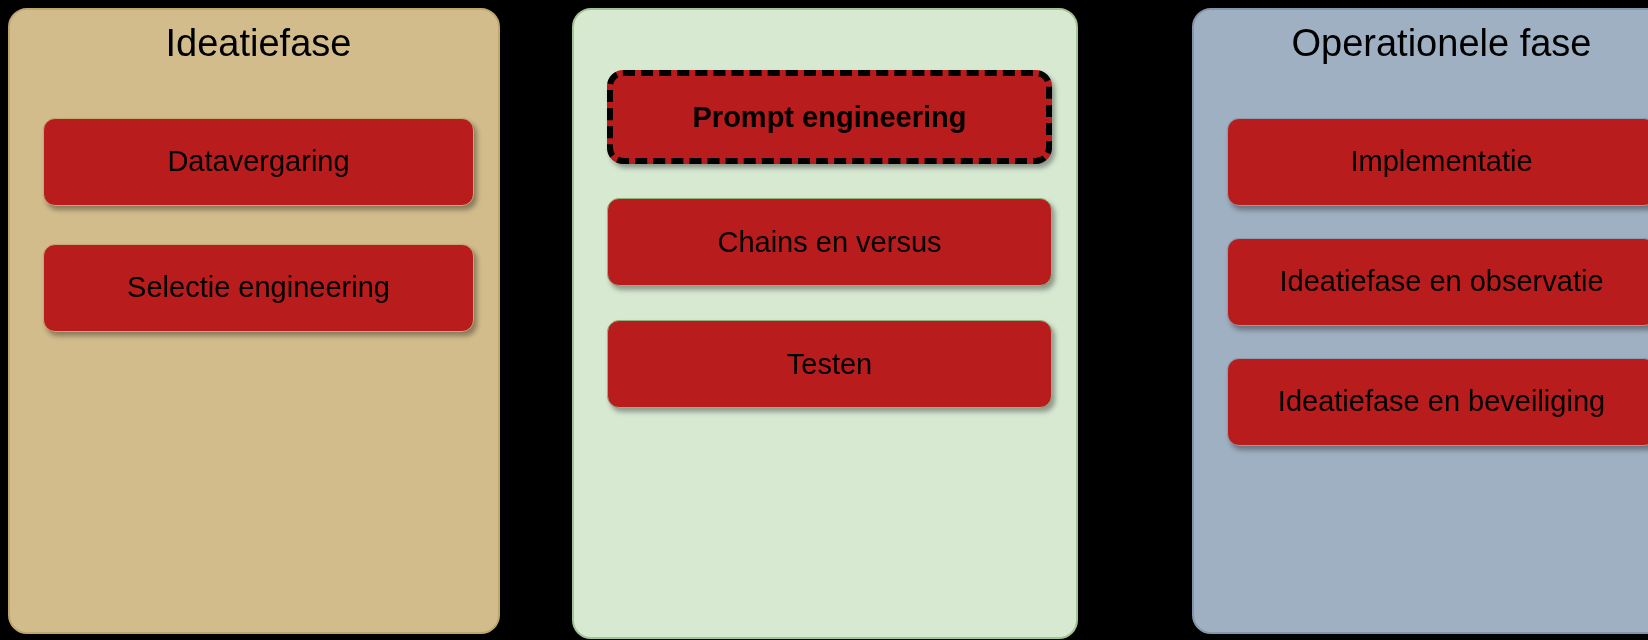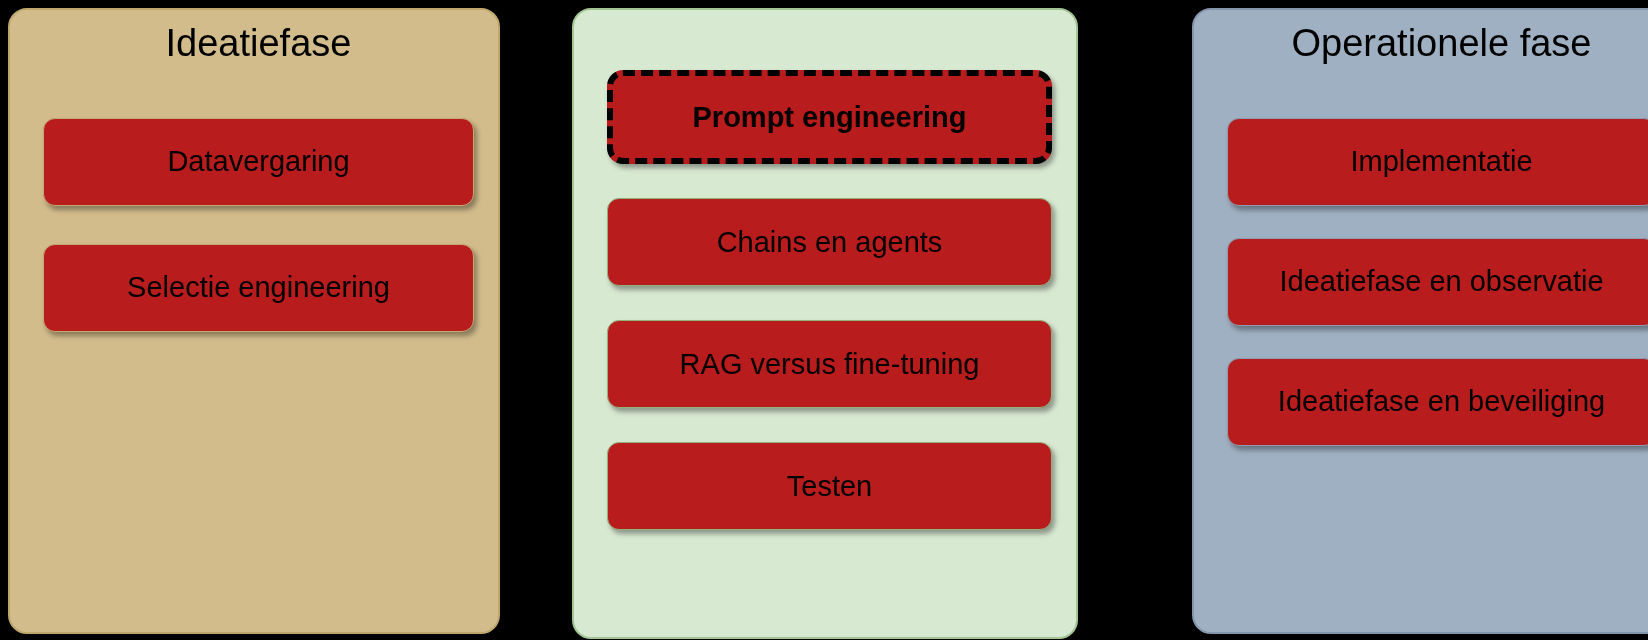--- a/index.html
+++ b/index.html
@@ -107,24 +107,21 @@
       </div>
     </div>
   </section>
 
   <section class="panel panel-ontwikkel">
     <div class="boxes">
       <div class="node highlighted">
         <span>Prompt engineering</span>
       </div>
       <div class="node">
-        <span>Chains en agents</span>
-      </div>
-      <div class="node">
-        <span>RAG versus fine-tuning</span>
+        <span>Chains en versus</span>
       </div>
       <div class="node">
         <span>Testen</span>
       </div>
     </div>
   </section>
 
   <section class="panel panel-operationeel">
     <h2 class="panel-title">Operationele fase</h2>
     <div class="boxes">

